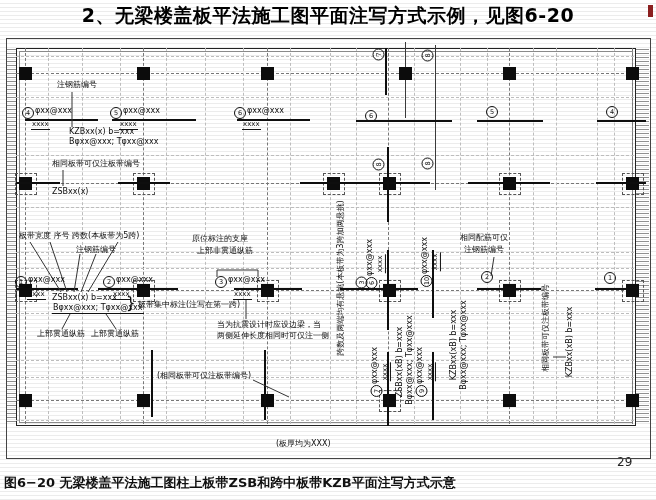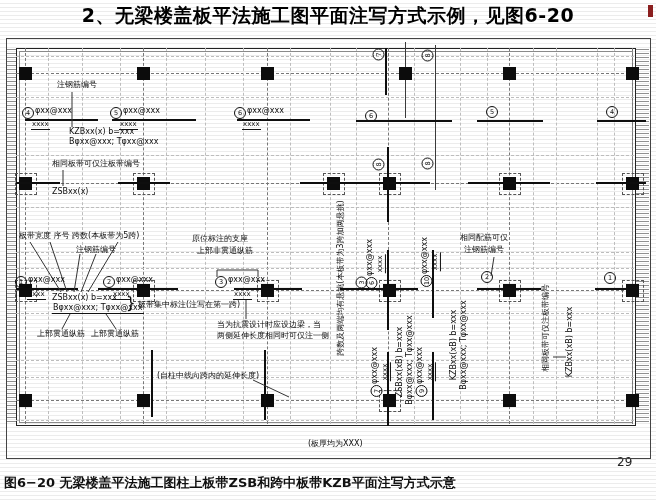--- a/index.html
+++ b/index.html
@@ -187,22 +187,22 @@
 <div class="lbl brace" style="left:126px;top:296px">}</div>
 <div class="lbl" style="left:138px;top:300px">板带集中标注(注写在第一跨)</div>
 <div class="lbl" style="left:37px;top:329px">上部贯通纵筋</div>
 <div class="lbl" style="left:91px;top:329px">上部贯通纵筋</div>
 <div class="lbl" style="left:192px;top:234px">原位标注的支座</div>
 <div class="lbl" style="left:197px;top:246px">上部非贯通纵筋</div>
 <div class="lbl" style="left:217px;top:320px">当为抗震设计时应设边梁，当</div>
 <div class="lbl" style="left:217px;top:331px">两侧延伸长度相同时可仅注一侧</div>
 <div class="lbl" style="left:460px;top:233px">相同配筋可仅</div>
 <div class="lbl" style="left:464px;top:245px">注钢筋编号</div>
-<div class="lbl" style="left:157px;top:371px">(自柱中线向跨内的延伸长度)</div>
-<div class="lbl" style="left:308px;top:439px">(板厚均为XXX)</div>
+<div class="lbl" style="left:157px;top:371px">(相同板带可仅注板带编号)</div>
+<div class="lbl" style="left:276px;top:439px">(板厚均为XXX)</div>
 
 <div class="lbl" style="left:22px;top:106px"><span class="circ">4</span><span>φxx@xxx</span></div>
 <div class="lbl sm und" style="left:31px;top:120px">xxxx</div>
 <div class="lbl" style="left:110px;top:106px"><span class="circ">5</span><span>φxx@xxx</span></div>
 <div class="lbl sm und" style="left:119px;top:120px">xxxx</div>
 <div class="lbl" style="left:234px;top:106px"><span class="circ">6</span><span>φxx@xxx</span></div>
 <div class="lbl sm und" style="left:242px;top:120px">xxxx</div>
 <div class="lbl" style="left:15px;top:275px"><span class="circ">1</span><span>φxx@xxx</span></div>
 <div class="lbl sm und" style="left:27px;top:290px">xxxx</div>
 <div class="lbl" style="left:103px;top:275px"><span class="circ">2</span><span>φxx@xxx</span></div>

